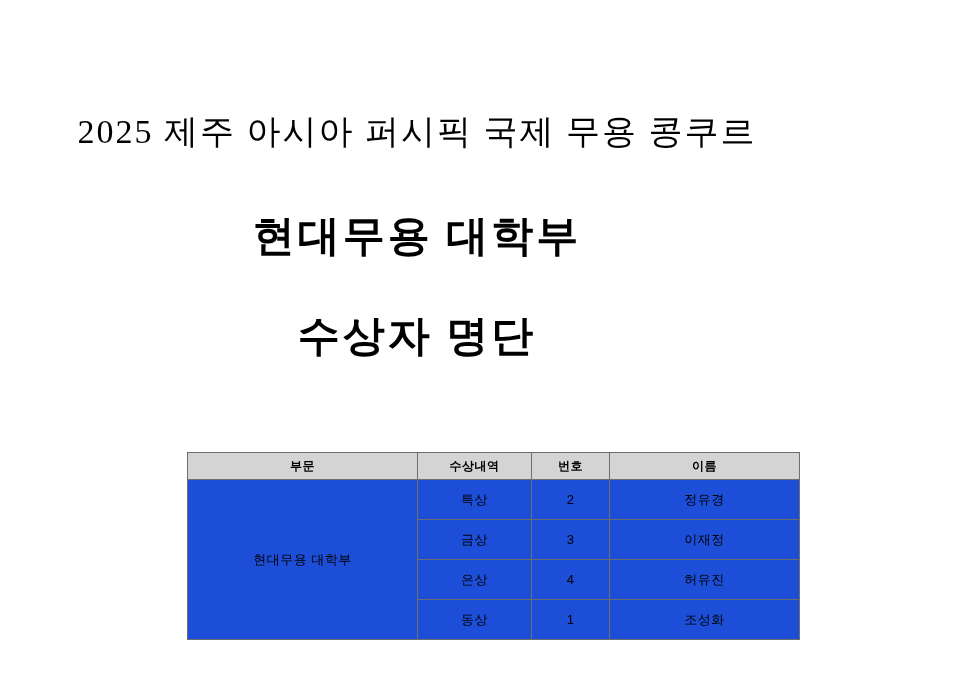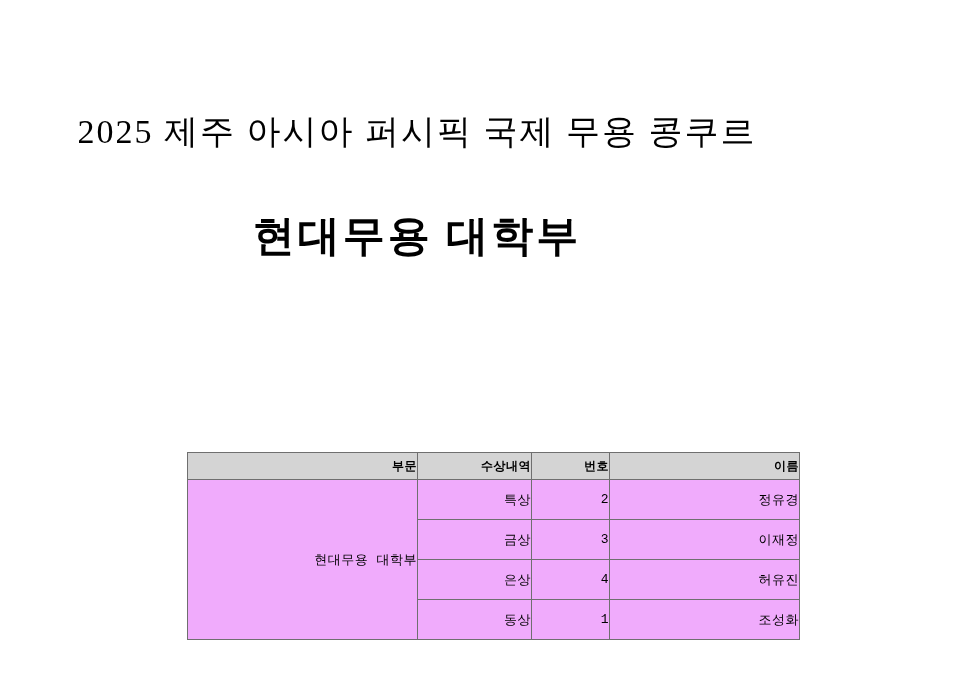--- a/index.html
+++ b/index.html
@@ -54,55 +54,56 @@
     width: 612px;
   }
   table.award-table {
     border-collapse: collapse;
     width: 612px;
     table-layout: fixed;
   }
   table.award-table th,
   table.award-table td {
     border: 1px solid #6f6f6f;
-    text-align: right;
+    text-align: center;
     vertical-align: middle;
-    font-family: Liberation Mono, monospace;
+    font-family: Liberation Sans, sans-serif;
   }
   table.award-table thead th {
     background: #d4d4d4;
     font-size: 12px;
     font-weight: bold;
     height: 26px;
     padding: 0;
     letter-spacing: 0.5px;
   }
   table.award-table tbody td {
     font-size: 13px;
     height: 39px;
     padding: 0;
-    background: #f0abfc;
+    background: #1d4ed8;
     letter-spacing: 0.5px;
   }
   td.category-cell {
     font-size: 13px;
   }
   .col-category { width: 230px; }
   .col-award    { width: 114px; }
   .col-number   { width: 78px; }
   .col-name     { width: 190px; }
 </style>
 </head>
 <body>
 
 <div class="page">
 
   <div class="title-block">
     <div class="title-main">2025 제주 아시아 퍼시픽 국제 무용 콩쿠르</div>
     <div class="title-sub1">현대무용 대학부</div>
+    <div class="title-sub2">수상자 명단</div>
   </div>
 
   <div class="table-wrap">
     <table class="award-table">
       <colgroup>
         <col class="col-category">
         <col class="col-award">
         <col class="col-number">
         <col class="col-name">
       </colgroup>

